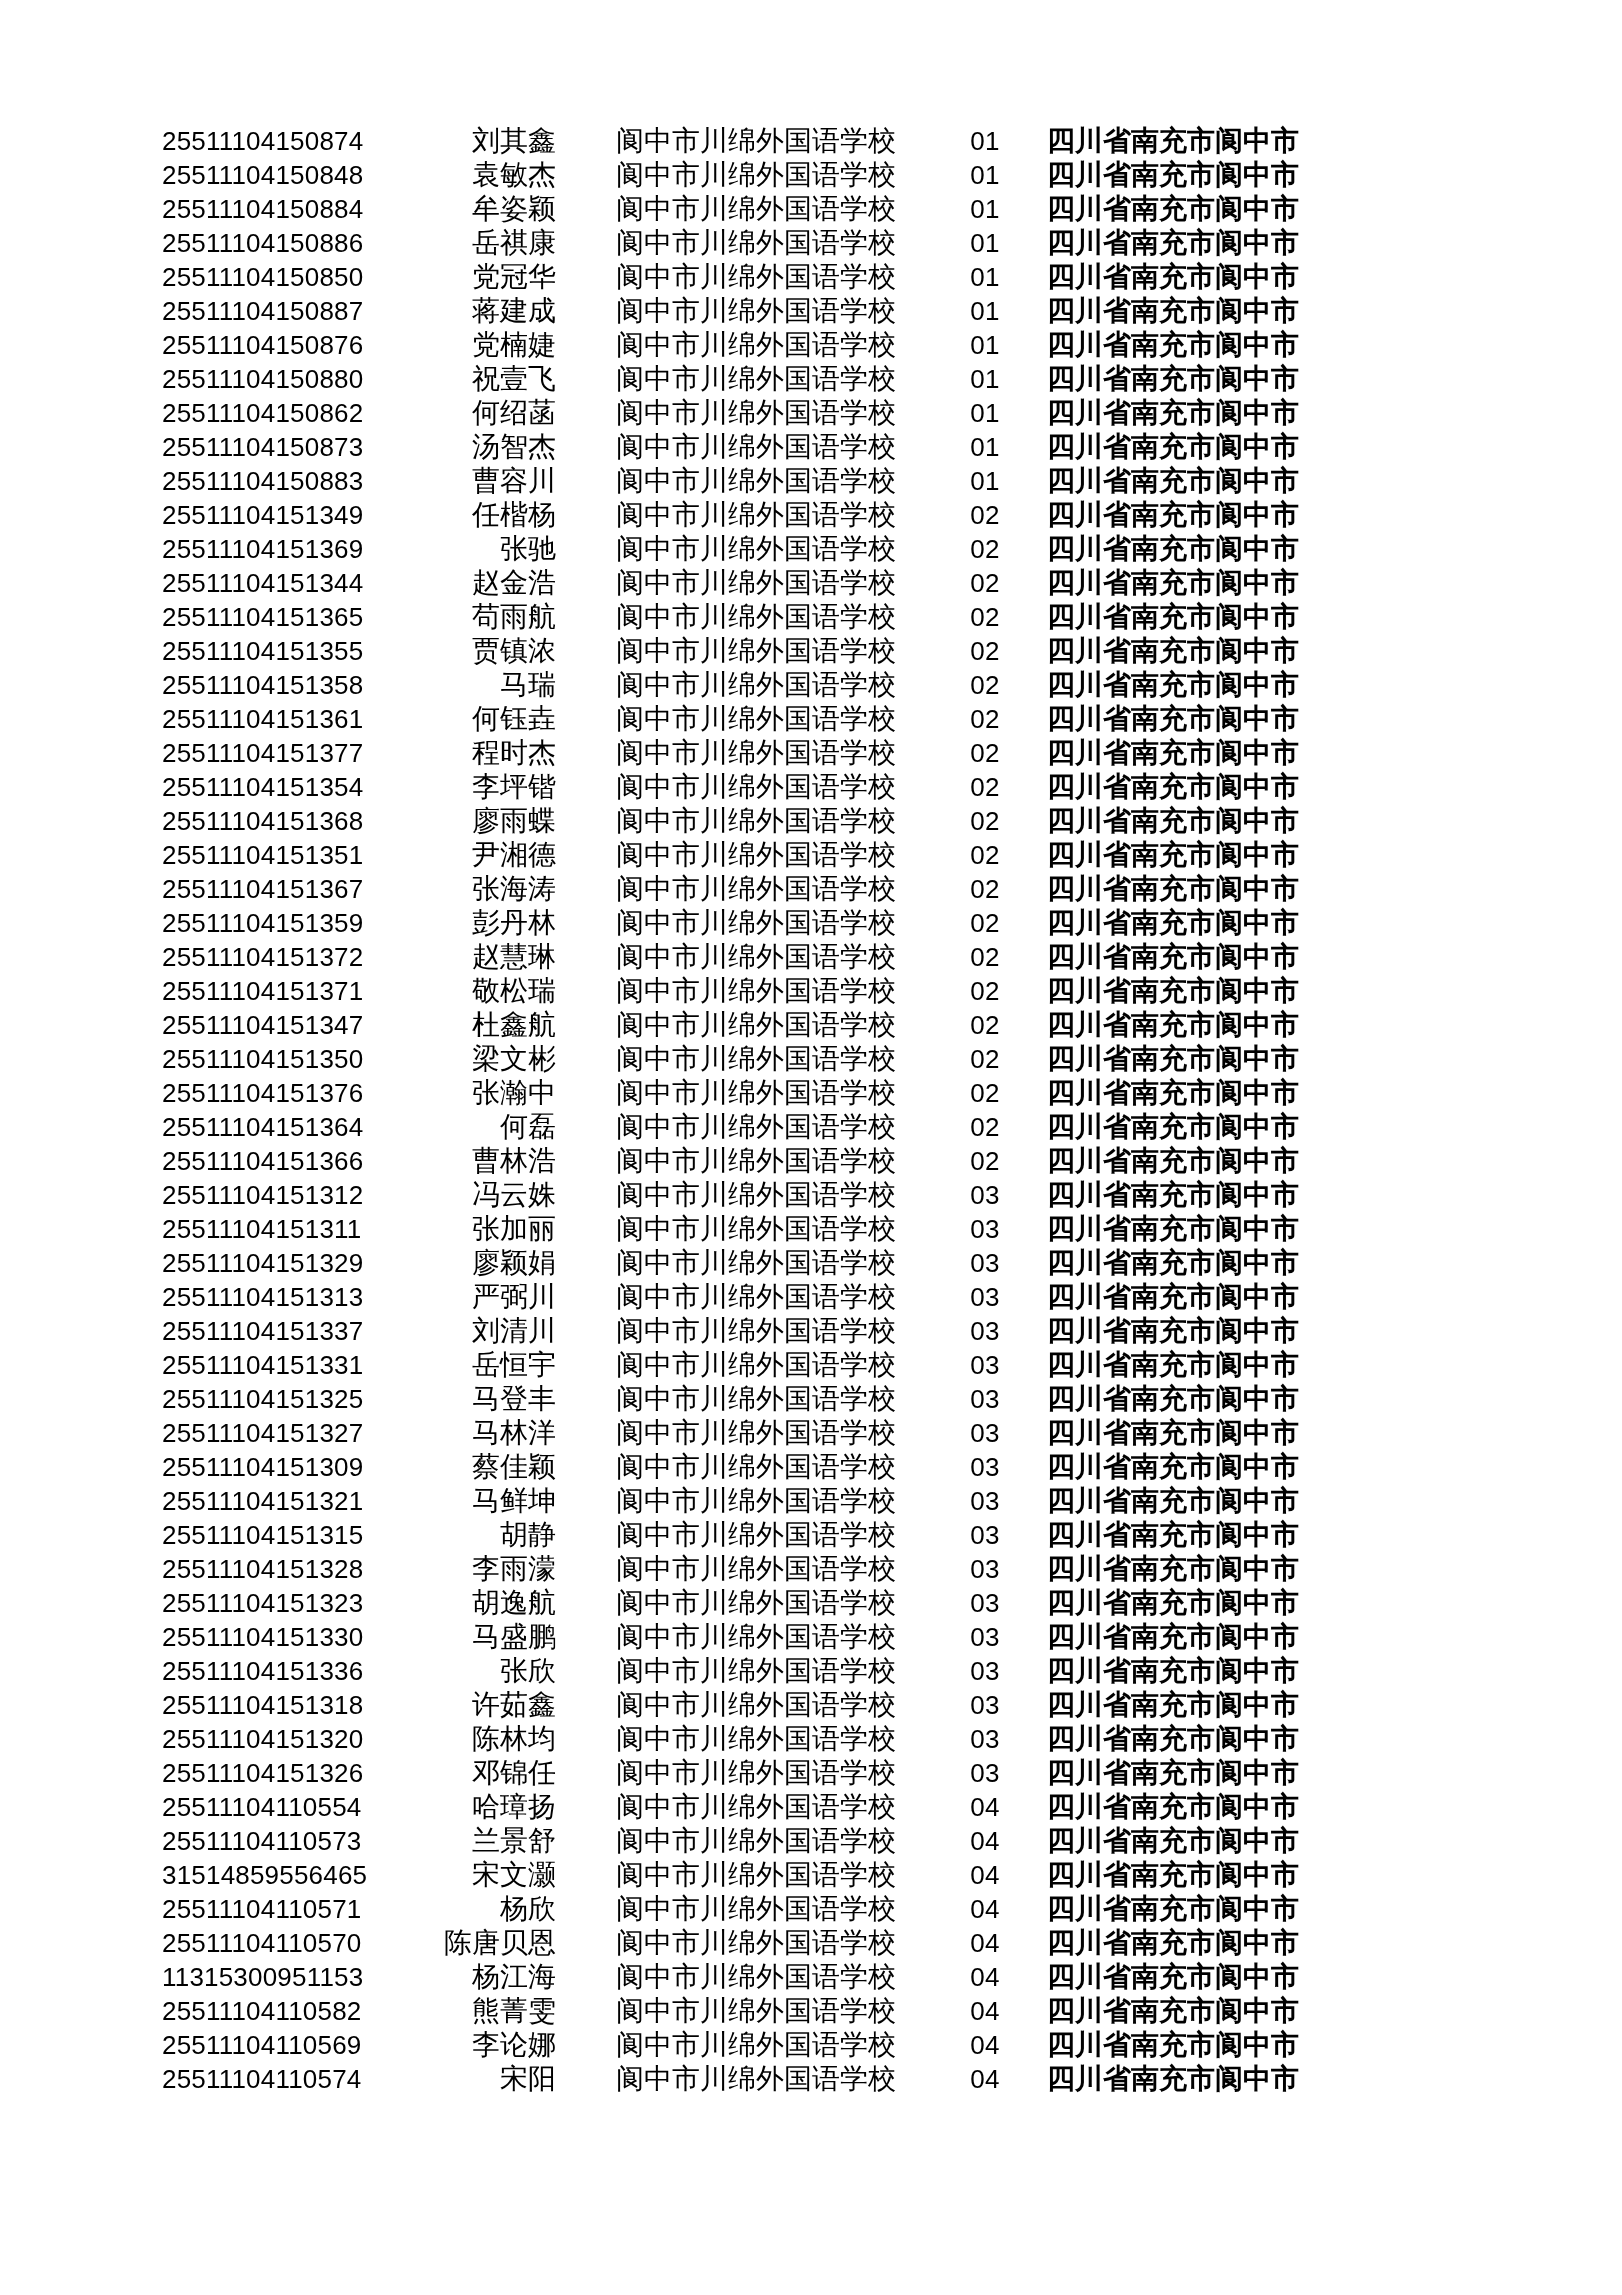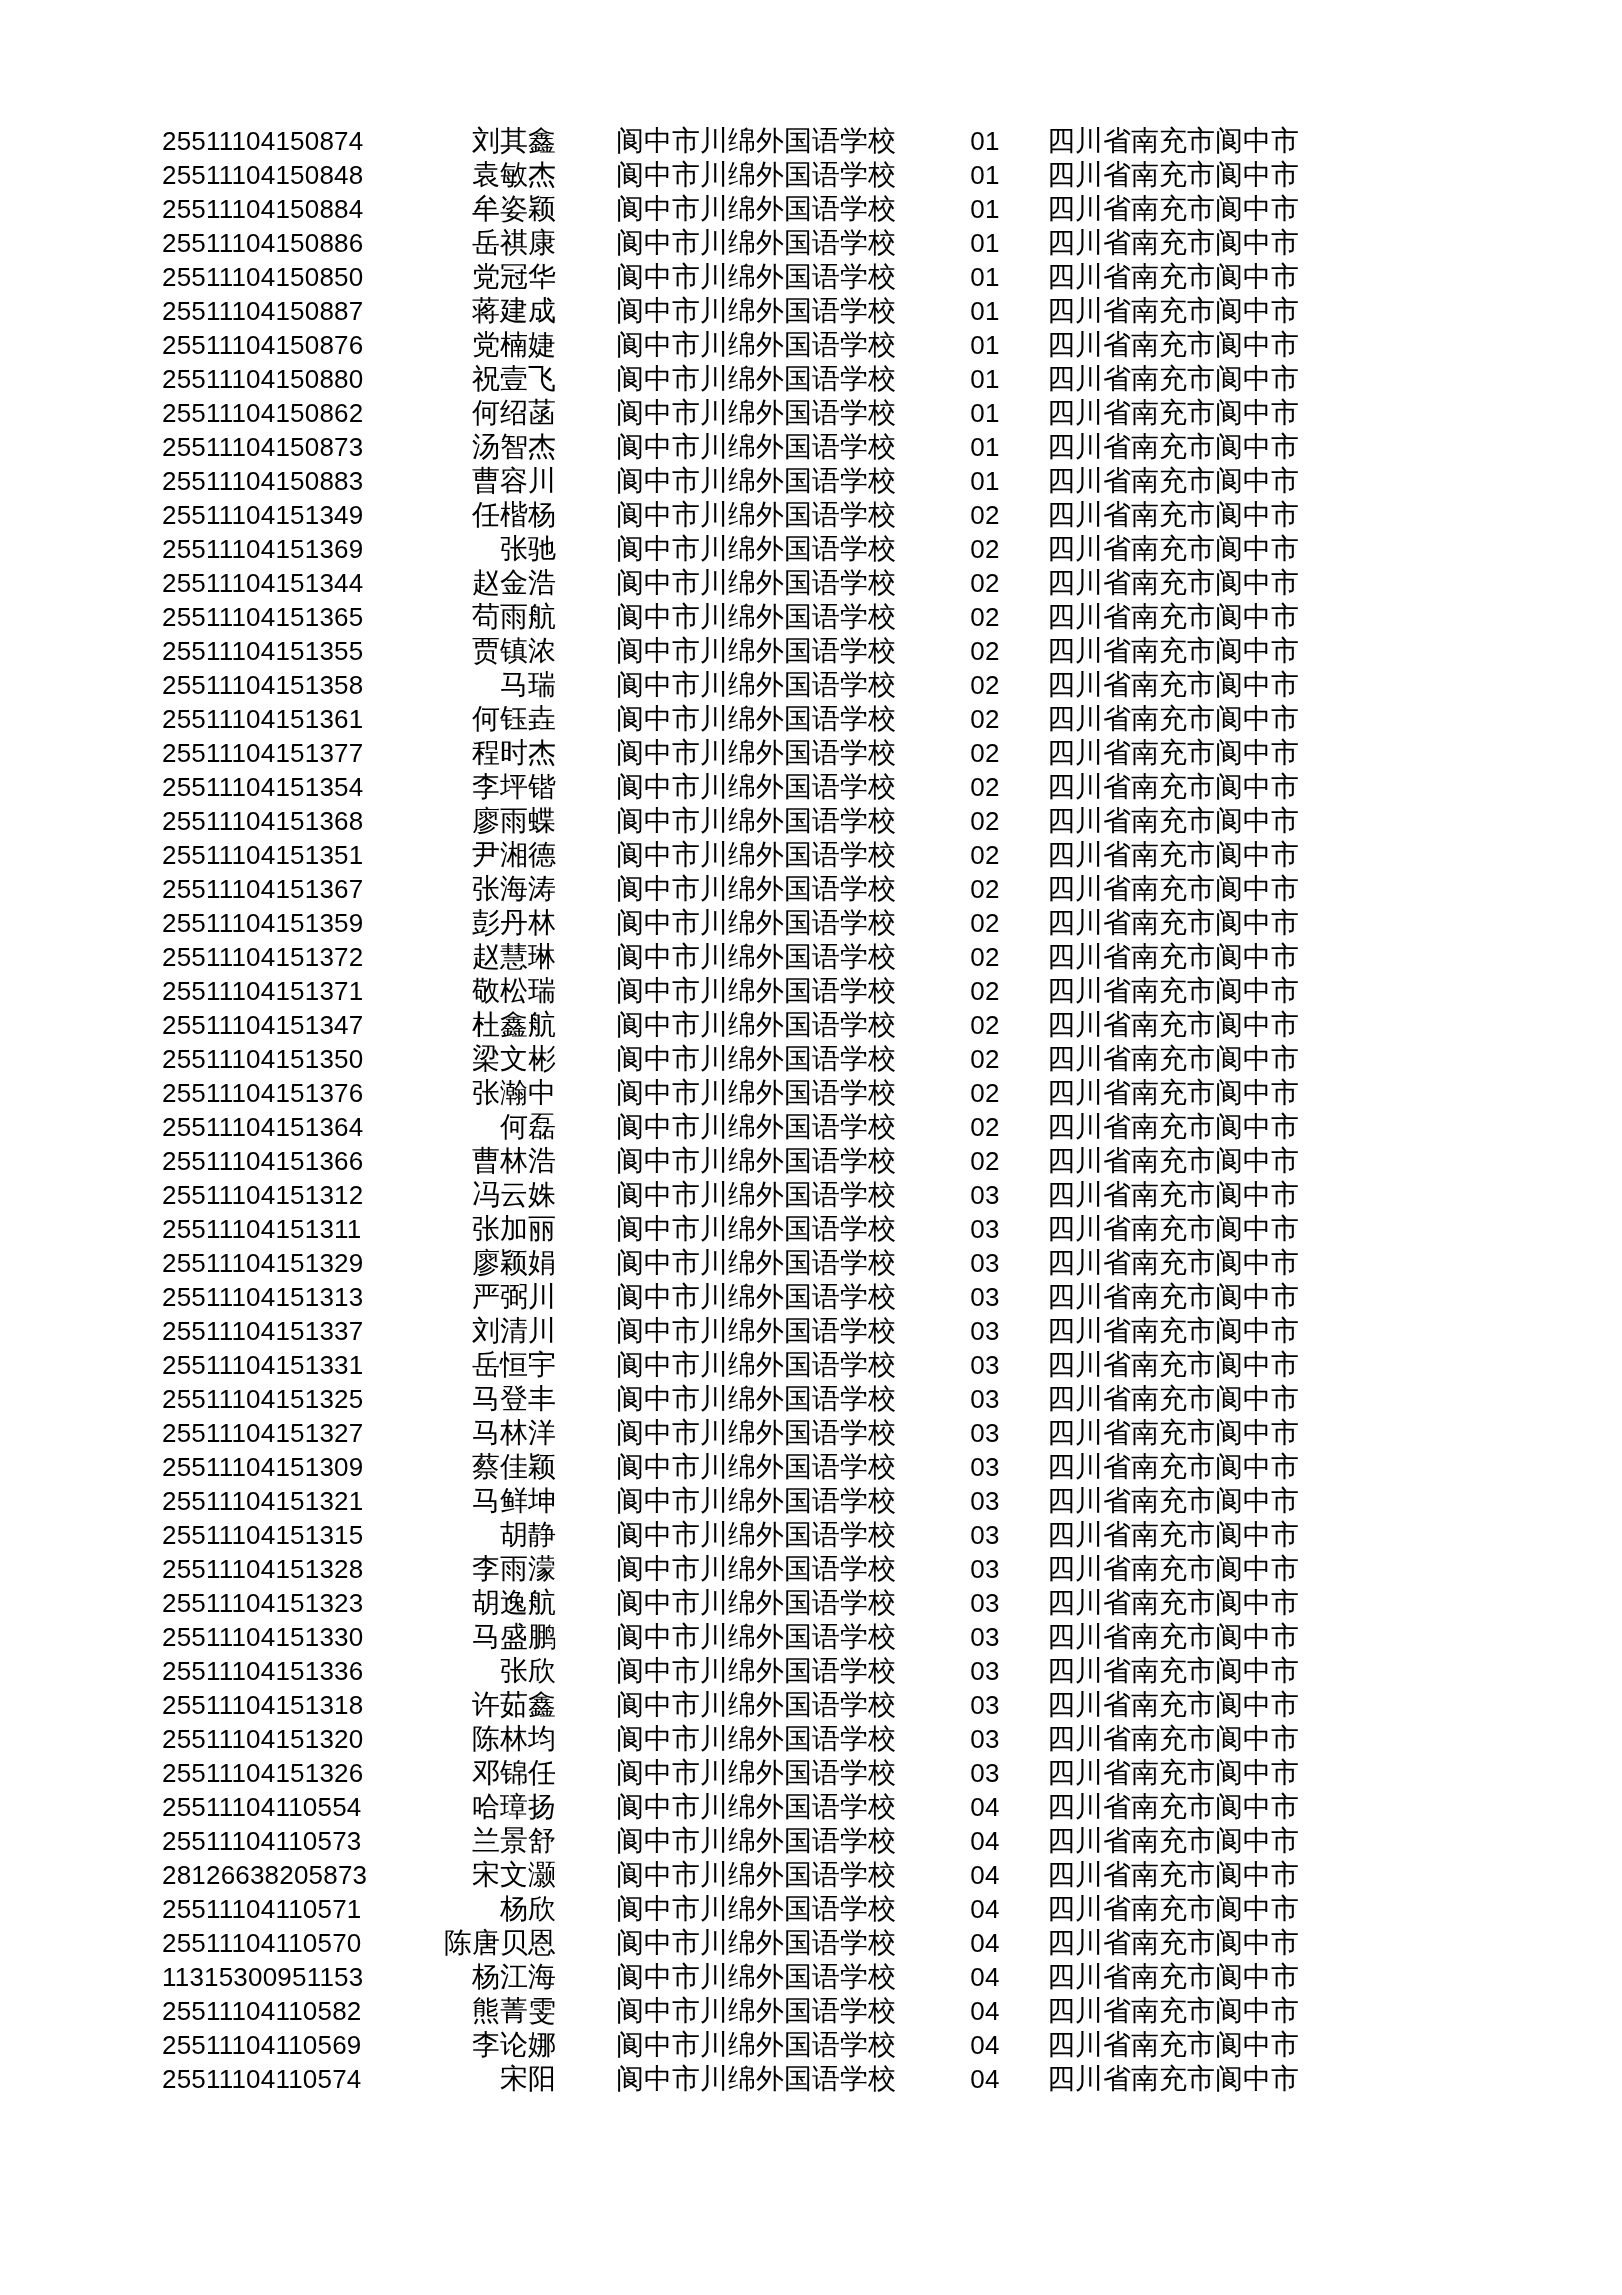--- a/index.html
+++ b/index.html
@@ -39,21 +39,21 @@
     letter-spacing: 0.2px;
   }
   .cjk {
     font-family: "Liberation Serif", "DejaVu Serif", serif;
     font-size: 28px;
   }
   .c-id     { left: 162px; }
   .c-name   { left: 366px;  width: 190px; text-align: right; }
   .c-school { left: 599px; margin-left: 17px; }
   .c-class  { left: 957px; width: 56px;  text-align: center; }
-  .c-loc    { left: 1047px; }
+  .c-loc    { left: 1047px; font-weight: bold; }
 </style>
 </head>
 <body>
 
 <div class="page">
   <div id="student-table" class="table">
   <div class="row">
     <span class="cell num c-id">25511104150874</span>
     <span class="cell cjk c-name">刘其鑫</span>
     <span class="cell cjk c-school">阆中市川绵外国语学校</span>
@@ -455,21 +455,21 @@
 
   <div class="row">
     <span class="cell num c-id">25511104110573</span>
     <span class="cell cjk c-name">兰景舒</span>
     <span class="cell cjk c-school">阆中市川绵外国语学校</span>
     <span class="cell num c-class">04</span>
     <span class="cell cjk c-loc">四川省南充市阆中市</span>
   </div>
 
   <div class="row">
-    <span class="cell num c-id">28126638205873</span>
+    <span class="cell num c-id">31514859556465</span>
     <span class="cell cjk c-name">宋文灏</span>
     <span class="cell cjk c-school">阆中市川绵外国语学校</span>
     <span class="cell num c-class">04</span>
     <span class="cell cjk c-loc">四川省南充市阆中市</span>
   </div>
 
   <div class="row">
     <span class="cell num c-id">25511104110571</span>
     <span class="cell cjk c-name">杨欣</span>
     <span class="cell cjk c-school">阆中市川绵外国语学校</span>

